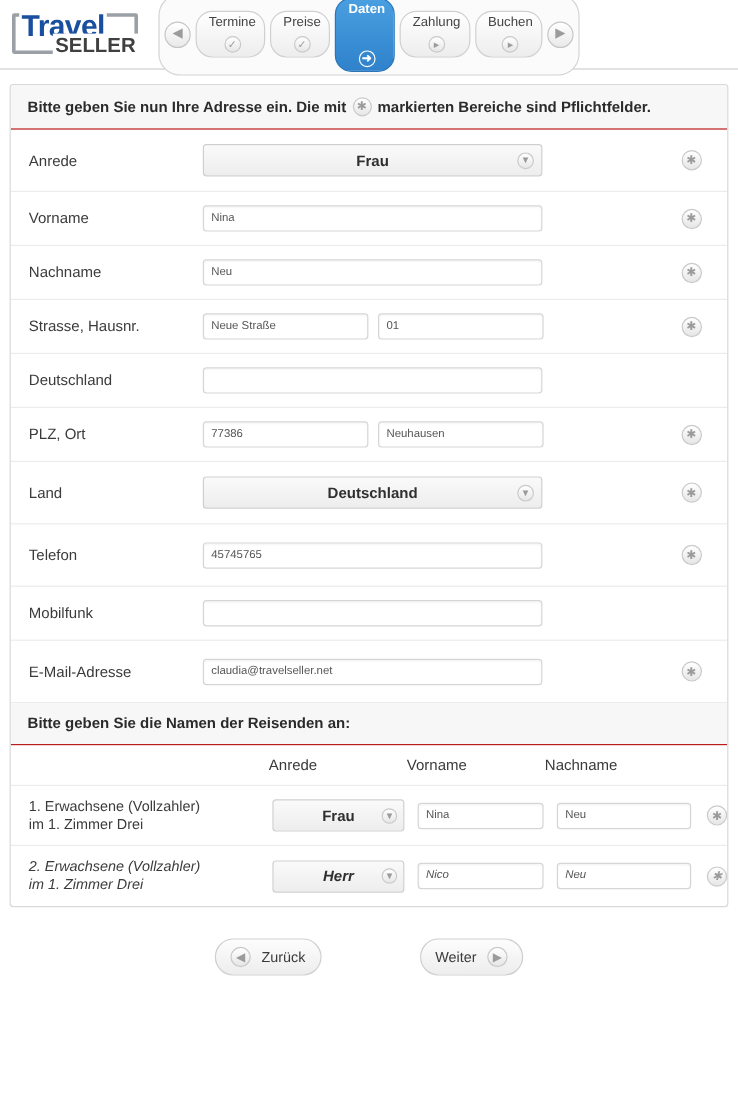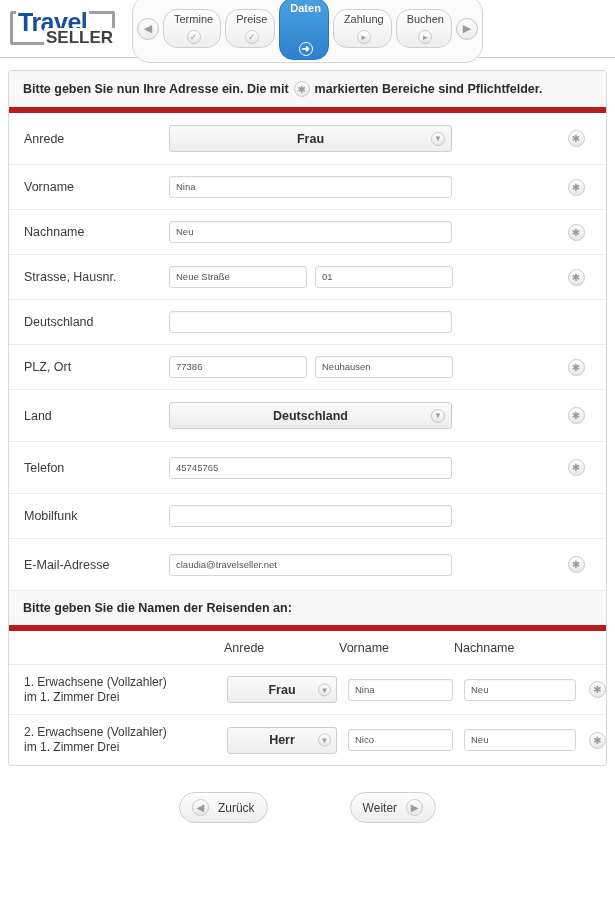--- a/index.html
+++ b/index.html
@@ -99,21 +99,21 @@
     border-radius: 3px;
     background: #fff;
     overflow: hidden;
   }
   .band {
     background: #f7f7f7;
     padding: 10px 14px;
     font-weight: bold;
     font-size: 12.5px;
     color: #2b2b2b;
-    border-bottom: 6px solid #b91c1c;
+    border-bottom: 1px solid #b91c1c;
     display: flex; align-items: center; flex-wrap: wrap; gap: 5px;
   }
   .band .dot {
     width: 16px; height: 16px; border-radius: 50%;
     border: 1px solid #c9c9c9;
     background: linear-gradient(#ffffff,#e6e6e6);
     display: inline-flex; align-items: center; justify-content: center;
     font-size: 10px; color: #9b9b9b; font-weight: normal;
   }
 
@@ -185,21 +185,21 @@
   .thead .c2 { width: 115px; flex: none; }
   .thead .c3 { width: 120px; flex: none; }
 
   .trow {
     display: flex; align-items: center;
     min-height: 50px;
     border-bottom: 1px solid #ececec;
     padding: 4px 0;
     justify-content: space-between;
   }
-  .trow:last-child { border-bottom: none; }
+  .trow:last-child { border-bottom: none; font-style: italic; }
   .trow .who {
     width: 215px; flex: none; padding-left: 15px;
     font-size: 12px; color: #3b3b3b; line-height: 15px;
   }
   .trow .sel2 {
     width: 110px; height: 27px; margin-right: 8px;
     border: 1px solid #cfcfcf; border-radius: 3px;
     background: linear-gradient(#fafafa,#ededed);
     display: flex; align-items: center; justify-content: center;
     position: relative; font-size: 12.5px; font-weight: bold; color: #2f2f2f;

